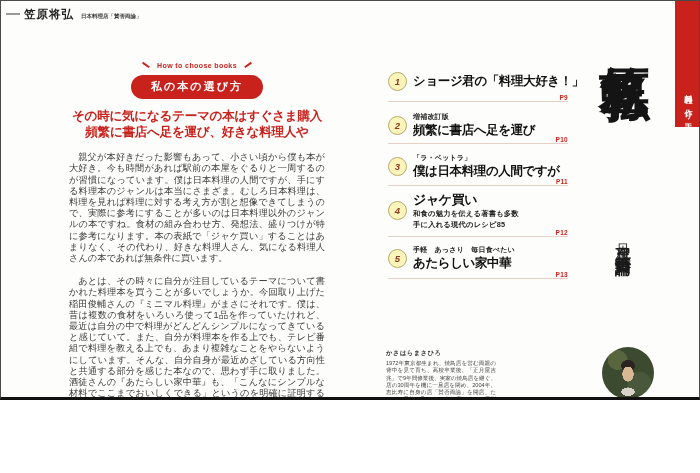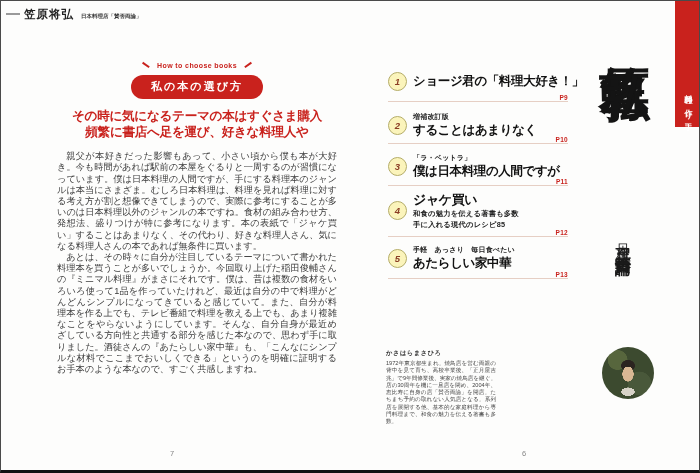--- a/index.html
+++ b/index.html
@@ -1,16 +1,16 @@
 <!DOCTYPE html>
 <html><head>
 <meta charset="utf-8">
 <style>
   html,body{margin:0;padding:0;background:#fff;}
-  .spread{position:relative;width:700px;height:473px;background:#fdfdfc;overflow:hidden;
+  .spread{position:relative;width:700px;height:400px;background:#fdfdfc;overflow:hidden;
           font-family:"Liberation Sans","DejaVu Sans",sans-serif;}
   .frame{position:absolute;inset:0;border:1px solid #4a4a4a;border-bottom:3px solid #111;pointer-events:none;z-index:40;}
 
   
   .corner-dash{position:absolute;left:6px;top:13px;width:14px;height:2px;background:#9a9a9a;}
   .page-header{position:absolute;left:24px;top:7px;display:flex;align-items:baseline;}
   .hdr-name{font-family:"Liberation Serif","DejaVu Serif",serif;font-weight:700;font-size:11.5px;color:#222;letter-spacing:1px;}
   .hdr-affil{font-size:5.5px;color:#333;margin-left:7px;font-weight:700;}
 
   
@@ -18,21 +18,21 @@
   .eyebrow-row{display:inline-flex;align-items:center;gap:7px;}
   .eyebrow{font-size:7px;font-weight:700;color:var(--accent);letter-spacing:.4px;}
   .deco-slash{width:8px;height:1.6px;background:var(--accent);}
   .deco-slash.l{transform:rotate(35deg);}
   .deco-slash.r{transform:rotate(-35deg);}
   .badge{display:inline-block;margin-top:5px;background:var(--accent);color:#fff;font-weight:700;
          font-size:11px;letter-spacing:2px;padding:4px 20px 5px;border-radius:13px;}
   .lead-heading{margin-top:9px;color:var(--accent);font-weight:700;font-size:12.6px;line-height:1.28;letter-spacing:-.3px;}
   .body-text{margin:11px auto 0;width:280px;text-align:justify;text-justify:inter-character;
              font-size:9.2px;line-height:11.2px;color:#3b3b3b;}
-  .body-text p{margin:0;text-indent:1em;}
+  .body-text p{margin:12px;text-indent:1em;}
   .pagenum{position:absolute;font-size:7.5px;color:#888;z-index:41;}
 
   
   .book-row{position:absolute;left:388px;width:180px;}
   .row-flex{display:flex;align-items:center;gap:6px;}
   .num-circle{flex:0 0 auto;width:17px;height:17px;border-radius:50%;background:var(--circle-fill);
               border:1px solid var(--circle-border);display:flex;align-items:center;justify-content:center;
               font-size:9.5px;font-weight:700;color:var(--circle-num);font-style:italic;}
   .book-texts{min-width:0;}
   .kicker{font-size:7px;font-weight:700;color:#222;letter-spacing:.2px;}
@@ -113,21 +113,21 @@
     </div>
   </div>
 
   <div class="book-row" style="top:112px;">
     <div class="row-flex">
       <span class="num-circle">
           <span>2</span>
         </span>
       <div class="book-texts">
         <div class="kicker">増補改訂版</div>
-        <div class="book-title">することはあまりなく</div>
+        <div class="book-title">頻繁に書店へ足を運び</div>
       </div>
     </div>
     <div class="rule" style="top:31px;">
       <span class="pnum">P10</span>
     </div>
   </div>
 
   <div class="book-row" style="top:153px;">
     <div class="row-flex">
       <span class="num-circle">

